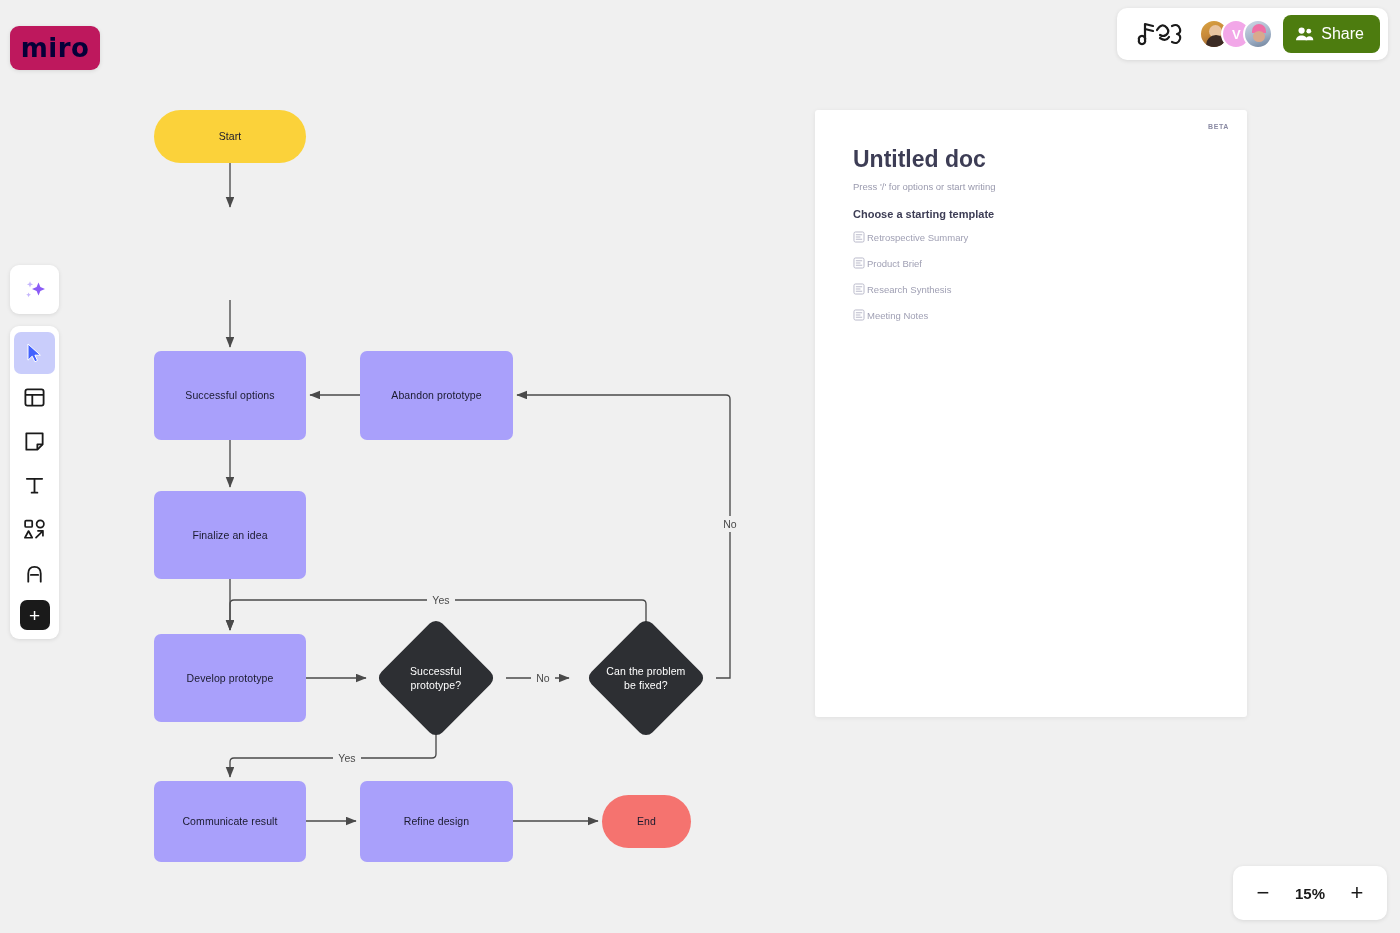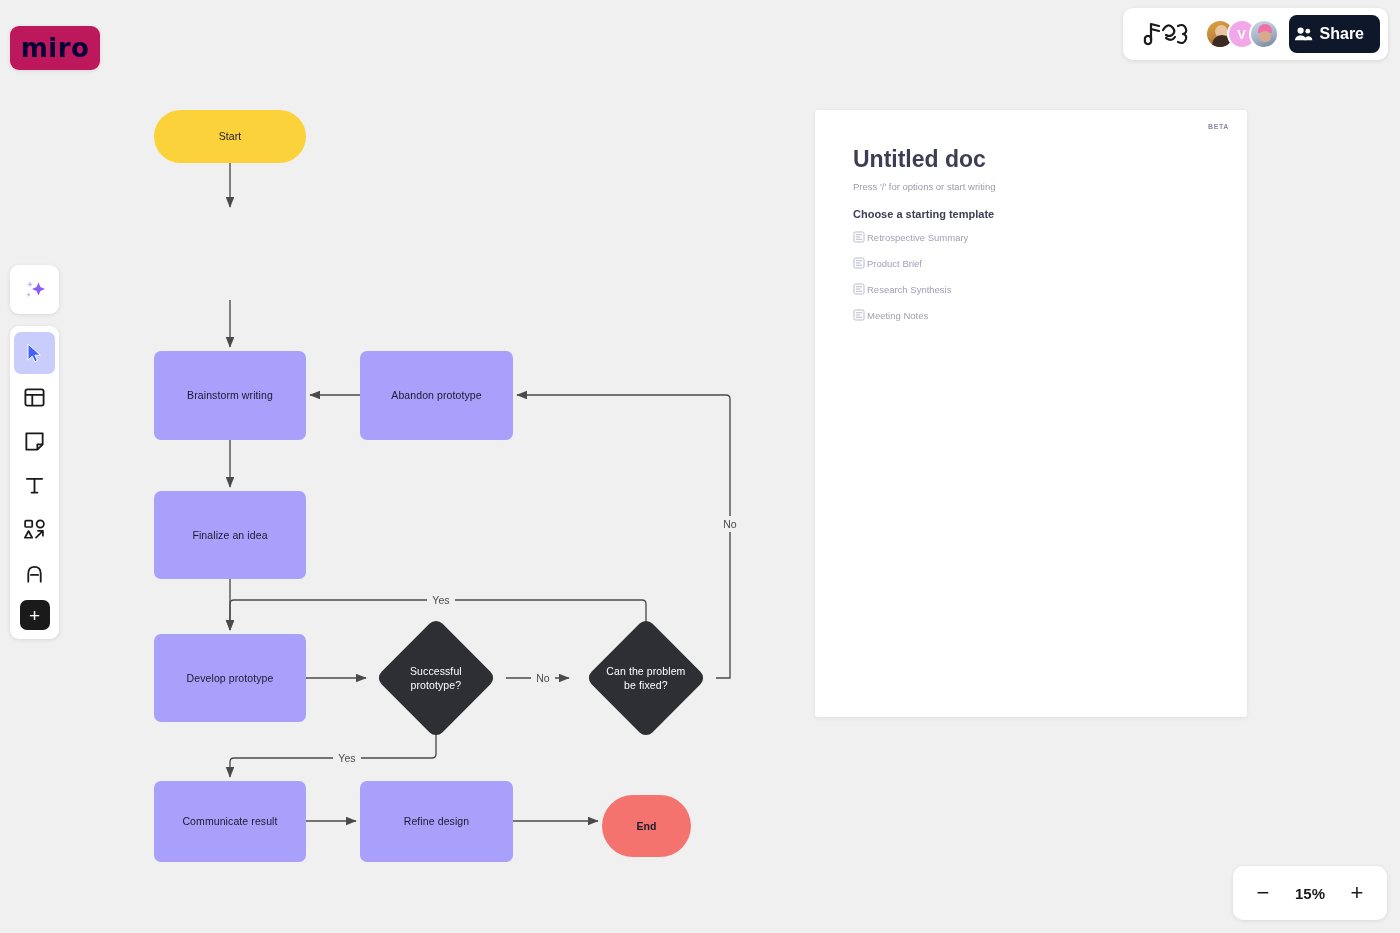--- a/index.html
+++ b/index.html
@@ -46,23 +46,23 @@
      background:#e8c4a0; top:4px; left:8px; }
   .av1::after { content:""; position:absolute; width:20px; height:12px; border-radius:10px 10px 0 0;
      background:#3b2b24; bottom:0; left:5px; }
   .av2 { background: #f2a7e8; }
   .av3 { background: linear-gradient(160deg,#cfd8e6 0%, #9fb0c6 60%, #6d7f98 100%); }
   .av3::before { content:""; position:absolute; width:14px; height:9px; border-radius:8px 8px 0 0;
      background:#ef6fa6; top:3px; left:7px; }
   .av3::after { content:""; position:absolute; width:12px; height:11px; border-radius:50%;
      background:#d9a98d; top:10px; left:8px; }
   .share-btn {
-    background: #0f172a; color: #fff; border: none; border-radius: 8px;
-    height: 38px; padding: 0 16px 0 5px; display: flex; align-items: center; gap: 7px;
-    font-size: 16px; font-weight: 700; cursor: pointer;
+    background: #4d7c0f; color: #fff; border: none; border-radius: 8px;
+    height: 38px; padding: 0 16px 0 12px; display: flex; align-items: center; gap: 7px;
+    font-size: 16px; font-weight: 400; cursor: pointer;
     font-family: "Liberation Sans", sans-serif;
   }
 
   
   .ai-card {
     position: absolute; left: 10px; top: 265px;
     width: 49px; height: 49px; background: #fff; border-radius: 9px;
     box-shadow: 0 1px 4px rgba(0,0,0,.10);
     display: flex; align-items: center; justify-content: center; cursor: pointer;
   }
@@ -170,21 +170,21 @@
         <path d="M513,821 L598,821"></path>
       </g>
     </svg>
 
     <div class="node n-term" style="left:154px;top:110px;width:152px;height:53px;">
       <span>Start</span>
     </div>
 
 
     <div class="node n-process" style="left:154px;top:351px;width:152px;height:89px;">
-      <span>Brainstorm writing</span>
+      <span>Successful options</span>
     </div>
 
     <div class="node n-process" style="left:360px;top:351px;width:153px;height:89px;">
       <span>Abandon prototype</span>
     </div>
 
     <div class="node n-process" style="left:154px;top:491px;width:152px;height:88px;">
       <span>Finalize an idea</span>
     </div>
 
@@ -201,21 +201,21 @@
     </div>
 
     <div class="node n-process" style="left:154px;top:781px;width:152px;height:81px;border-radius:7px;">
       <span>Communicate result</span>
     </div>
 
     <div class="node n-process" style="left:360px;top:781px;width:153px;height:81px;">
       <span>Refine design</span>
     </div>
 
-    <div class="node n-end" style="left:602px;top:795px;width:89px;height:62px;font-weight:bold;">
+    <div class="node n-end" style="left:602px;top:795px;width:89px;height:53px;">
       <span>End</span>
     </div>
 
     <div class="node" style="left:718px;top:516px;width:24px;height:16px;background:#f0f0f0;color:#4a4a4a;">
       <span>No</span>
     </div>
     <div class="node" style="left:427px;top:592px;width:28px;height:16px;background:#f0f0f0;color:#4a4a4a;">
       <span>Yes</span>
     </div>
     <div class="node" style="left:531px;top:670px;width:24px;height:16px;background:#f0f0f0;color:#4a4a4a;">

